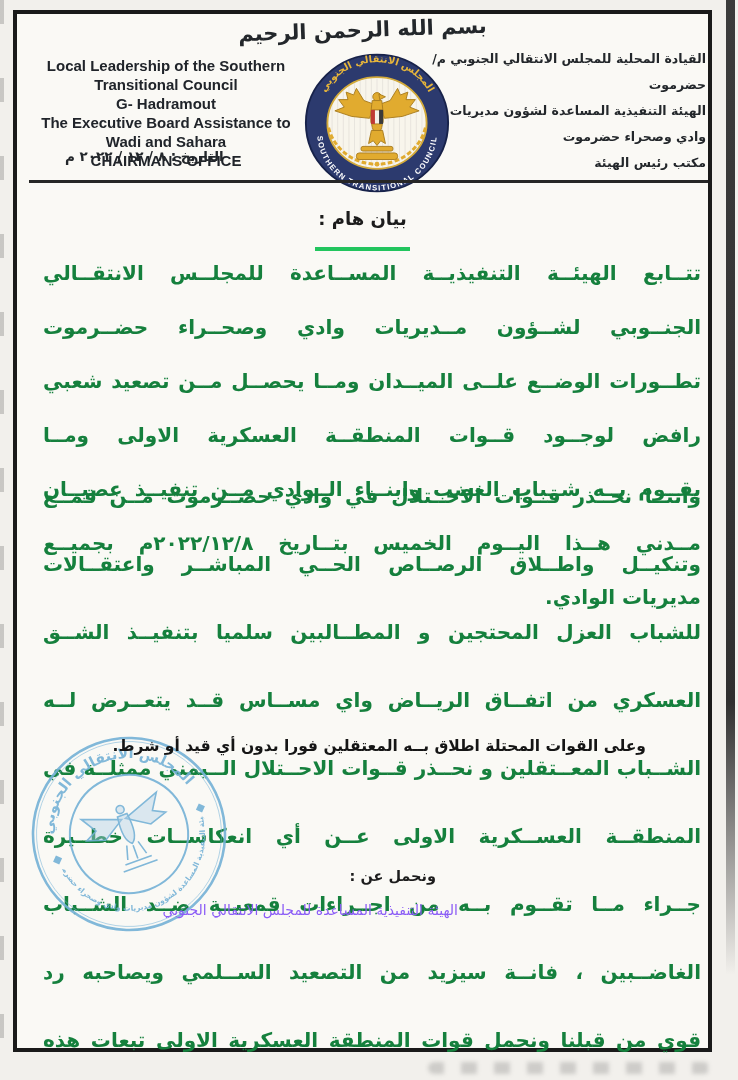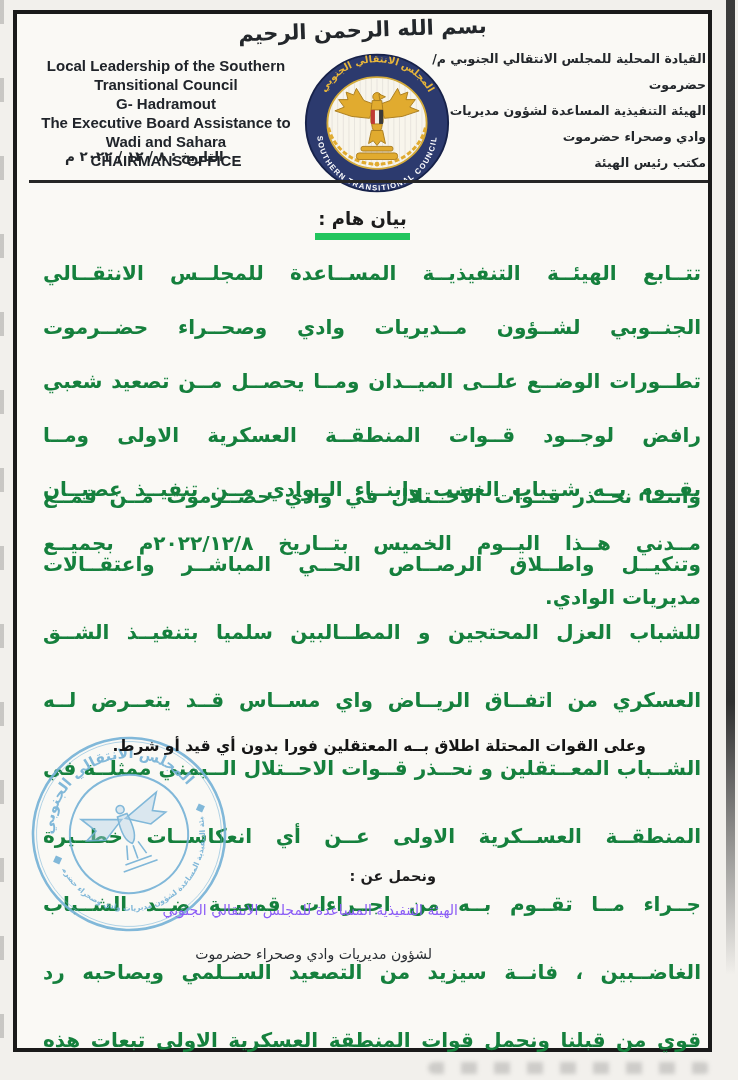--- a/index.html
+++ b/index.html
@@ -62,21 +62,21 @@
   .header-divider{
     position:absolute; top:166px; left:12px; right:0; height:3px;
     background:#262626;
   }
   
   .statement-title{
     position:absolute; top:194px; left:0; right:0; text-align:center;
     direction:rtl; font-size:18px; font-weight:bold;
   }
   .statement-title span{
-    border-bottom:7px solid #22c55e; padding:0 3px 4px;
+    border-bottom:4px solid #22c55e; padding:0 3px 18px;
   }
   .para{
     position:absolute; left:26px; right:7px; direction:rtl;
     font-weight:bold; font-size:20px; color:#15803d;
   }
   .para-1{top:232px; line-height:54px;}
   .para-2{top:448px; line-height:68px;}
   .jline{text-align:justify; text-align-last:justify;}
   .jline.last{text-align-last:right;}
   .demand-line{
@@ -207,20 +207,19 @@
         <text font-size="7.5" font-weight="bold" fill="var(--stamp-blue)" stroke="none" direction="rtl">
           <textPath href="#stBot" startOffset="50%" text-anchor="middle">الهيئة التنفيذية المساعدة لشؤون مديريات وادي وصحراء حضرموت</textPath>
         </text>
       </g>
     </svg>
 
     <div class="demand-line">وعلى القوات المحتلة اطلاق بــه المعتقلين فورا بدون أي قيد أو شرط.</div>
 
     <div class="issued-label">ونحمل عن :</div>
     <div class="issued-1">الهيئة التنفيذية المساعدة للمجلس الانتقالي الجنوبي</div>
-    <div class="issued-2">لشؤون مديريات وادي وصحراء حضرموت</div>
 
   </div>
 </div>
 
 <div class="edge-right"></div>
 <div class="edge-left"></div>
 <div class="smudge-bottom"></div>
 
 </body></html>

